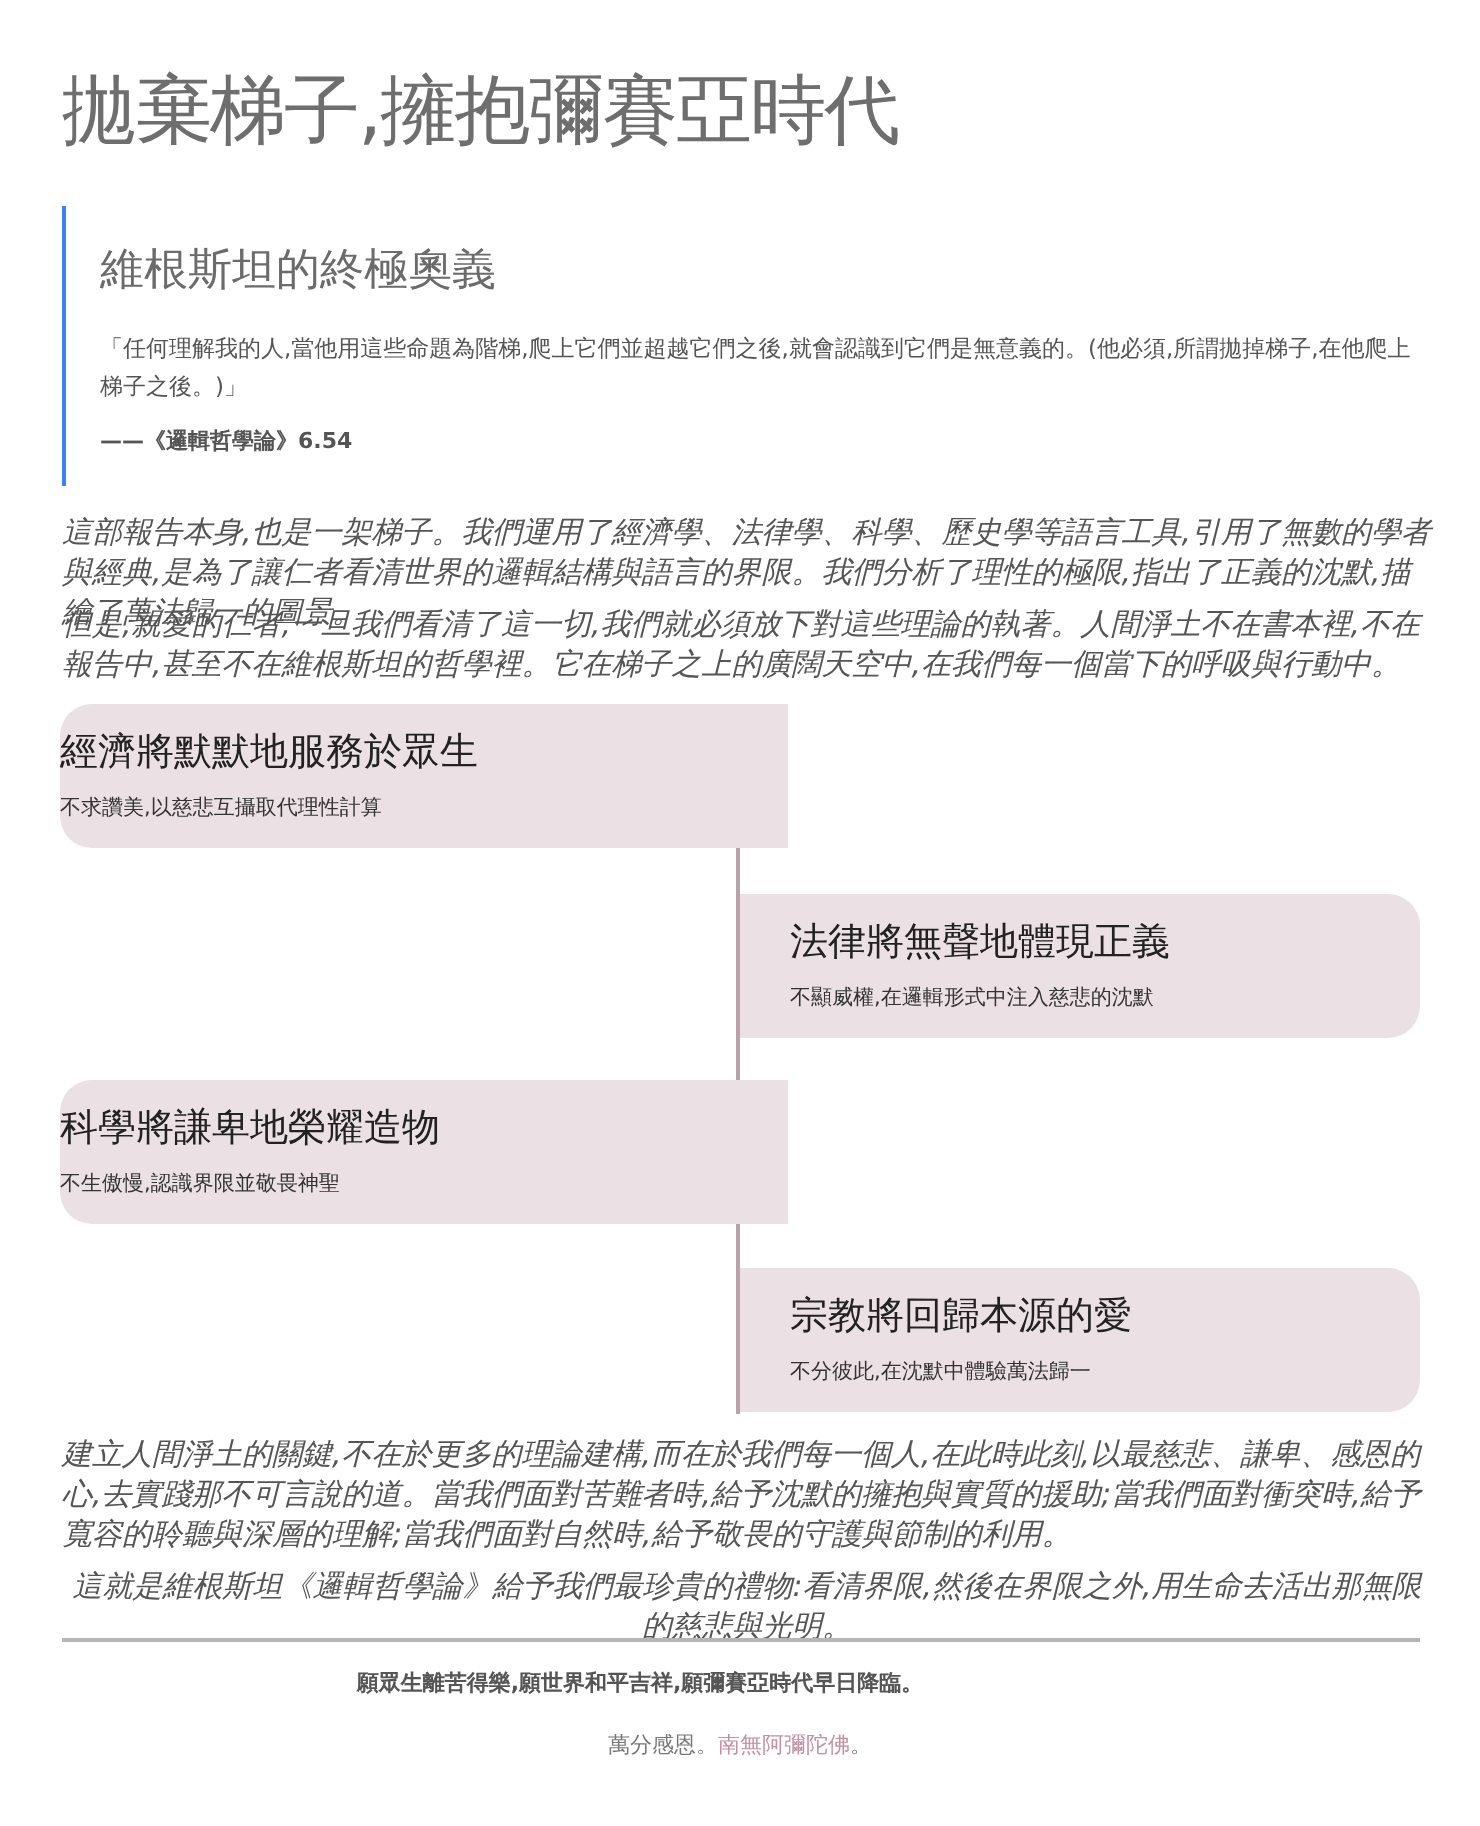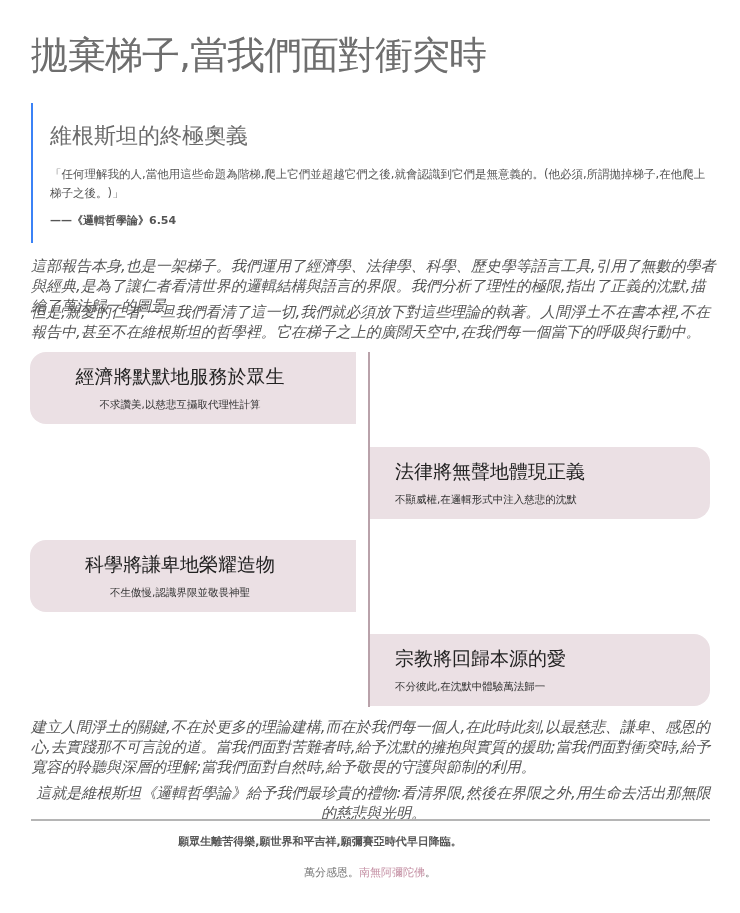--- a/index.html
+++ b/index.html
@@ -37,21 +37,21 @@
     position: absolute; left: 0; top: 352px; width: 740px; height: 355px;
   }
   .timeline-line {
     position: absolute; left: 368px; top: 0; width: 2px; height: 355px;
     background: #b9a2aa;
   }
   .card {
     position: absolute; background: #ebe0e4; border-radius: 16px; box-sizing: border-box;
   }
   .card.left {
-    left: 30px; width: 326px; height: 72px; text-align: center; padding-right: 26px;
+    left: 30px; width: 364px; height: 72px; text-align: left; padding-right: 26px;
     border-top-right-radius: 0; border-bottom-right-radius: 0;
   }
   .card.right {
     left: 370px; width: 340px; height: 72px; text-align: left; padding-left: 25px;
     border-top-left-radius: 0; border-bottom-left-radius: 0;
   }
   .card-title {
     font-size: 19px; line-height: 26px; color: #222222; margin-top: 11px; font-weight: normal;
   }
   .card-sub {
@@ -66,21 +66,21 @@
   }
   .thanks {
     position: absolute; left: 0; top: 865px; width: 740px; text-align: center;
     font-size: 11px; line-height: 16px; color: #777777;
   }
   .thanks .accent { color: #c48fa3; }
 </style>
 </head>
 <body>
 
-<h1 class="title">拋棄梯子,當我們面對衝突時</h1>
+<h1 class="title">拋棄梯子,擁抱彌賽亞時代</h1>
 
 <div class="quote-block">
   <h2 class="quote-heading">維根斯坦的終極奧義</h2>
   <div class="quote-text">「任何理解我的人,當他用這些命題為階梯,爬上它們並超越它們之後,就會認識到它們是無意義的。(他必須,所謂拋掉梯子,在他爬上梯子之後。)」</div>
   <div class="quote-source">——《邏輯哲學論》6.54</div>
 </div>
 
 <p class="para" style="top:256px;">這部報告本身,也是一架梯子。我們運用了經濟學、法律學、科學、歷史學等語言工具,引用了無數的學者與經典,是為了讓仁者看清世界的邏輯結構與語言的界限。我們分析了理性的極限,指出了正義的沈默,描繪了萬法歸一的圖景。</p>
 <p class="para" style="top:302px;">但是,親愛的仁者,一旦我們看清了這一切,我們就必須放下對這些理論的執著。人間淨土不在書本裡,不在報告中,甚至不在維根斯坦的哲學裡。它在梯子之上的廣闊天空中,在我們每一個當下的呼吸與行動中。</p>
 

